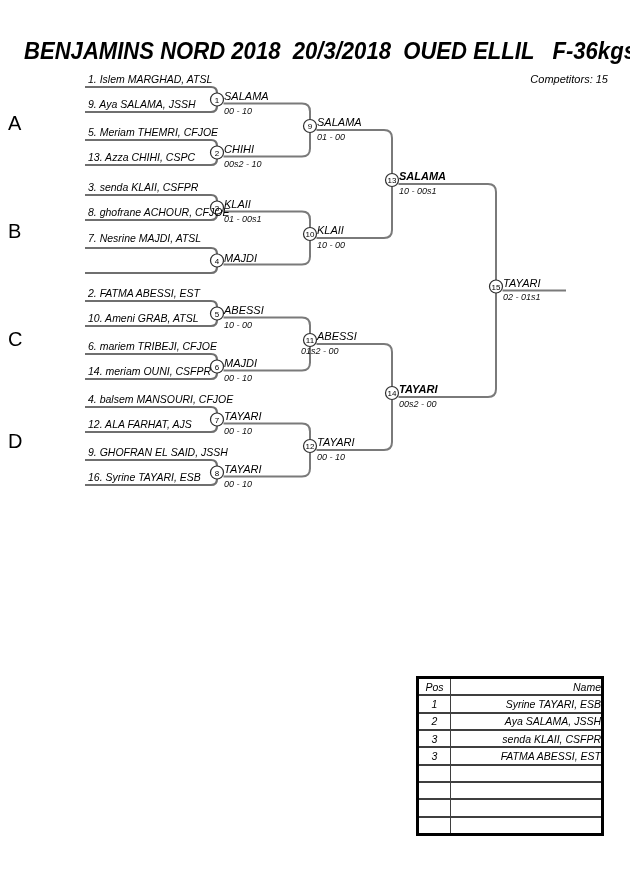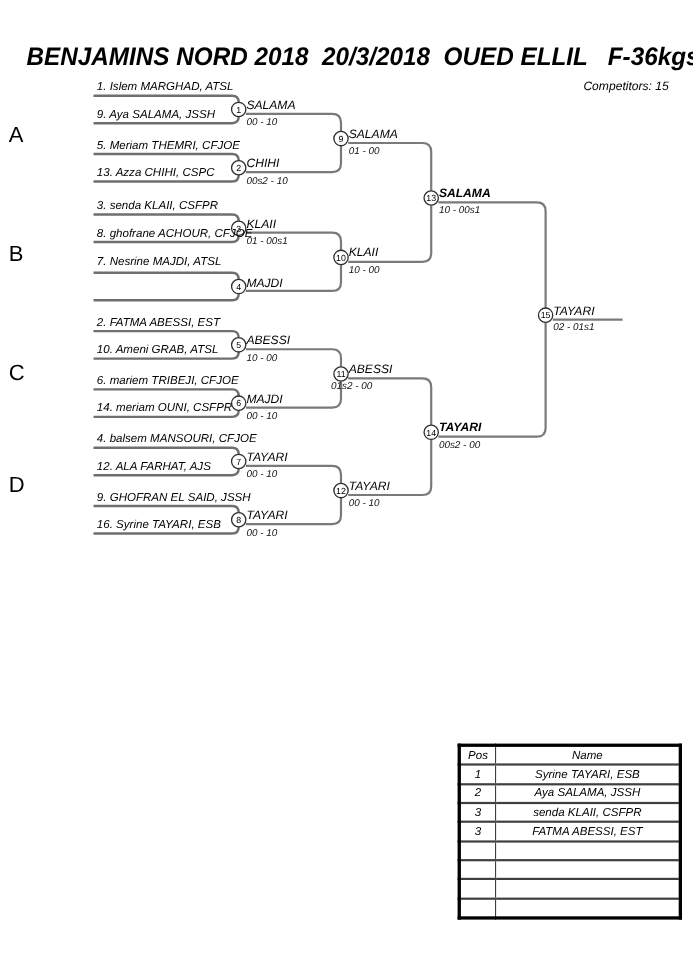--- a/index.html
+++ b/index.html
@@ -23,31 +23,31 @@
   }
   .winner { position:absolute; font-size:11px; line-height:13px; white-space:nowrap; }
   .winner.bold { font-weight:bold; }
   .score { position:absolute; font-size:9px; line-height:11px; white-space:nowrap; color:#111; }
   svg.bracket { position:absolute; left:0; top:0; }
   .results-title {
     position:absolute; left:416px; top:654px; width:188px;
     text-align:center; font-size:11.5px;
   }
   table.results {
-    position:absolute; left:416px; top:676px; width:204px; height:160px;
+    position:absolute; left:416px; top:676px; width:188px; height:160px;
     border-collapse:collapse; table-layout:fixed;
     border:3px solid #000; font-size:10.5px;
   }
   table.results td, table.results th {
     border-bottom:2px solid #3f3f3f; font-weight:normal; padding:0;
     height:15px; overflow:hidden; white-space:nowrap;
   }
   table.results tr:last-child td { border-bottom:none; }
   .col-pos { width:31px; text-align:center; border-right:1px solid #3f3f3f; }
-  .col-name { text-align:center; padding-left:9px; }
+  .col-name { text-align:right; padding-left:9px; }
   table.results th.col-name { padding-left:0; }
 </style>
 </head>
 <body>
 
 <div class="page">
 
   <div class="title">BENJAMINS NORD 2018  20/3/2018  OUED ELLIL   F-36kgs</div>
   <div class="competitors">Competitors: 15</div>
 

